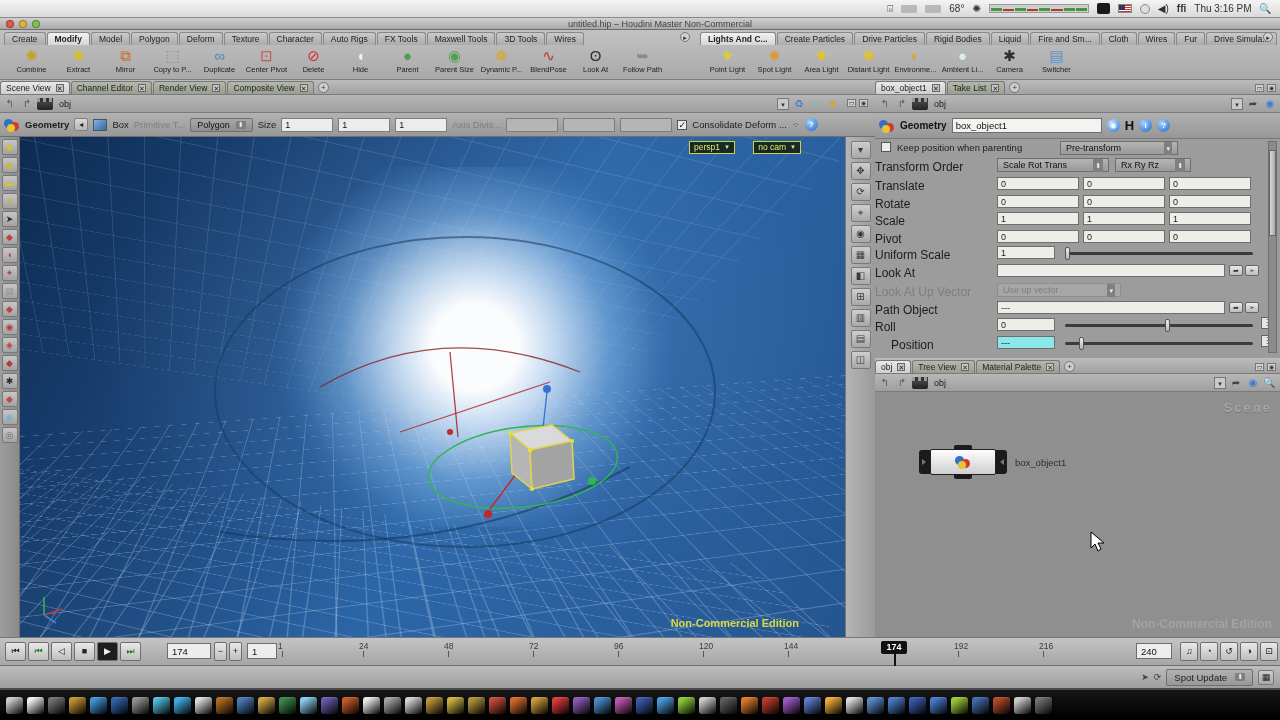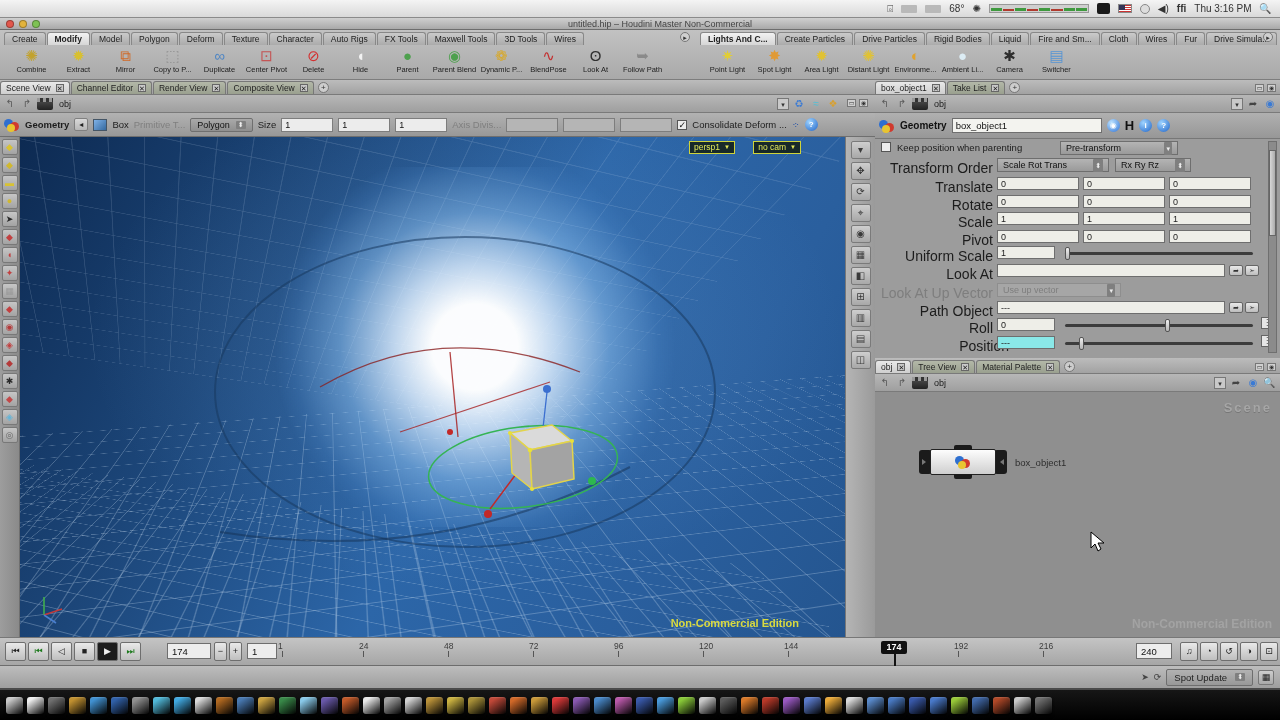--- a/index.html
+++ b/index.html
@@ -83,21 +83,21 @@
     background:repeating-linear-gradient(90deg,rgba(200,220,240,.6) 0 1px,transparent 1px 30px),repeating-linear-gradient(0deg,rgba(200,220,240,.6) 0 1px,transparent 1px 30px);
     transform:perspective(500px) rotateX(-40deg) rotateZ(14deg);}
   #glow{left:255px;top:30px;width:400px;height:360px;background:radial-gradient(circle at 50% 50%,rgba(255,255,255,.98) 0 16%,rgba(225,240,255,.8) 30%,rgba(150,200,245,.45) 50%,rgba(90,150,215,.15) 68%,transparent 75%);}
   #scene-text{left:342px;top:278px;font-size:56px;font-weight:bold;color:#eef5fb;opacity:.93;letter-spacing:1px;}
   .camlabel{top:4px;height:13px;background:rgba(20,30,20,.85);border:1px solid #cfd43a;color:#e3e85a;font-size:8.5px;line-height:11px;padding:0 4px;display:flex;gap:4px;align-items:center;}
   #vp-watermark{right:46px;bottom:8px;color:#d9da40;font-size:11px;font-weight:bold;}
   
   #paramheader{left:875px;top:113px;width:405px;height:26px;background:linear-gradient(#b0b0b0,#979797);border-bottom:1px solid #777;display:flex;align-items:center;gap:5px;padding:0 4px;font-size:10px;color:#111;}
   #param-name{width:150px;height:15px;background:#f3f3ef;border:1px solid #6f6f6f;font-size:9.5px;line-height:14px;padding:0 3px;color:#111;}
   #parambody{left:875px;top:139px;width:405px;height:219px;background:#9c9c9c;font-size:9.5px;color:#1c1c1c;}
-  .plabel{position:absolute;width:118px;text-align:right;font-size:14px;color:#1c1c1c;}
+  .plabel{position:absolute;width:118px;font-size:12px;color:#1c1c1c;}
   .plabel.dis{color:#7e7e7e;}
   .pfield{position:absolute;height:13px;background:#eeeee8;border:1px solid #6e6e6e;font-size:9px;line-height:12px;padding:0 3px;color:#222;}
   .pfield.cyan{background:#8ae8e8;}
   .pdd{position:absolute;height:14px;background:linear-gradient(#b4b4b4,#9a9a9a);border:1px solid #6e6e6e;font-size:9px;line-height:13px;padding:0 5px;color:#111;display:flex;justify-content:space-between;gap:4px;}
   .pdd .ar{background:#7f7f7f;color:#eee;font-size:7px;padding:0 2px;align-self:center;border-radius:1px;}
   .pdd.dis{background:#a6a6a6;color:#7e7e7e;border-color:#8e8e8e;}
   .slider{position:absolute;height:3px;background:#3c3c3c;border-radius:2px;}
   .sknob{position:absolute;top:-5px;width:5px;height:13px;background:linear-gradient(#efefef,#b5b5b5);border:1px solid #555;border-radius:2px;}
   .nodeselbtn{position:absolute;width:14px;height:11px;background:linear-gradient(#e9e9e9,#bdbdbd);border:1px solid #666;border-radius:2px;font-size:7px;line-height:10px;text-align:center;color:#333;}
   #pscroll{position:absolute;right:3px;top:2px;width:9px;height:212px;background:#8b8b8b;border:1px solid #6f6f6f;}
@@ -224,21 +224,21 @@
           <span class="shelf-tool">
             <span class="g" style="color: rgb(242, 242, 242);">◖</span>
             <span>Hide</span>
           </span>
           <span class="shelf-tool">
             <span class="g" style="color: rgb(77, 160, 77);">●</span>
             <span>Parent</span>
           </span>
           <span class="shelf-tool">
             <span class="g" style="color: rgb(77, 160, 77);">◉</span>
-            <span>Parent Blend</span>
+            <span>Parent Size</span>
           </span>
           <span class="shelf-tool">
             <span class="g" style="color: rgb(216, 168, 40);">❁</span>
             <span>Dynamic P...</span>
           </span>
           <span class="shelf-tool">
             <span class="g" style="color: rgb(196, 48, 48);">∿</span>
             <span>BlendPose</span>
           </span>
           <span class="shelf-tool">

